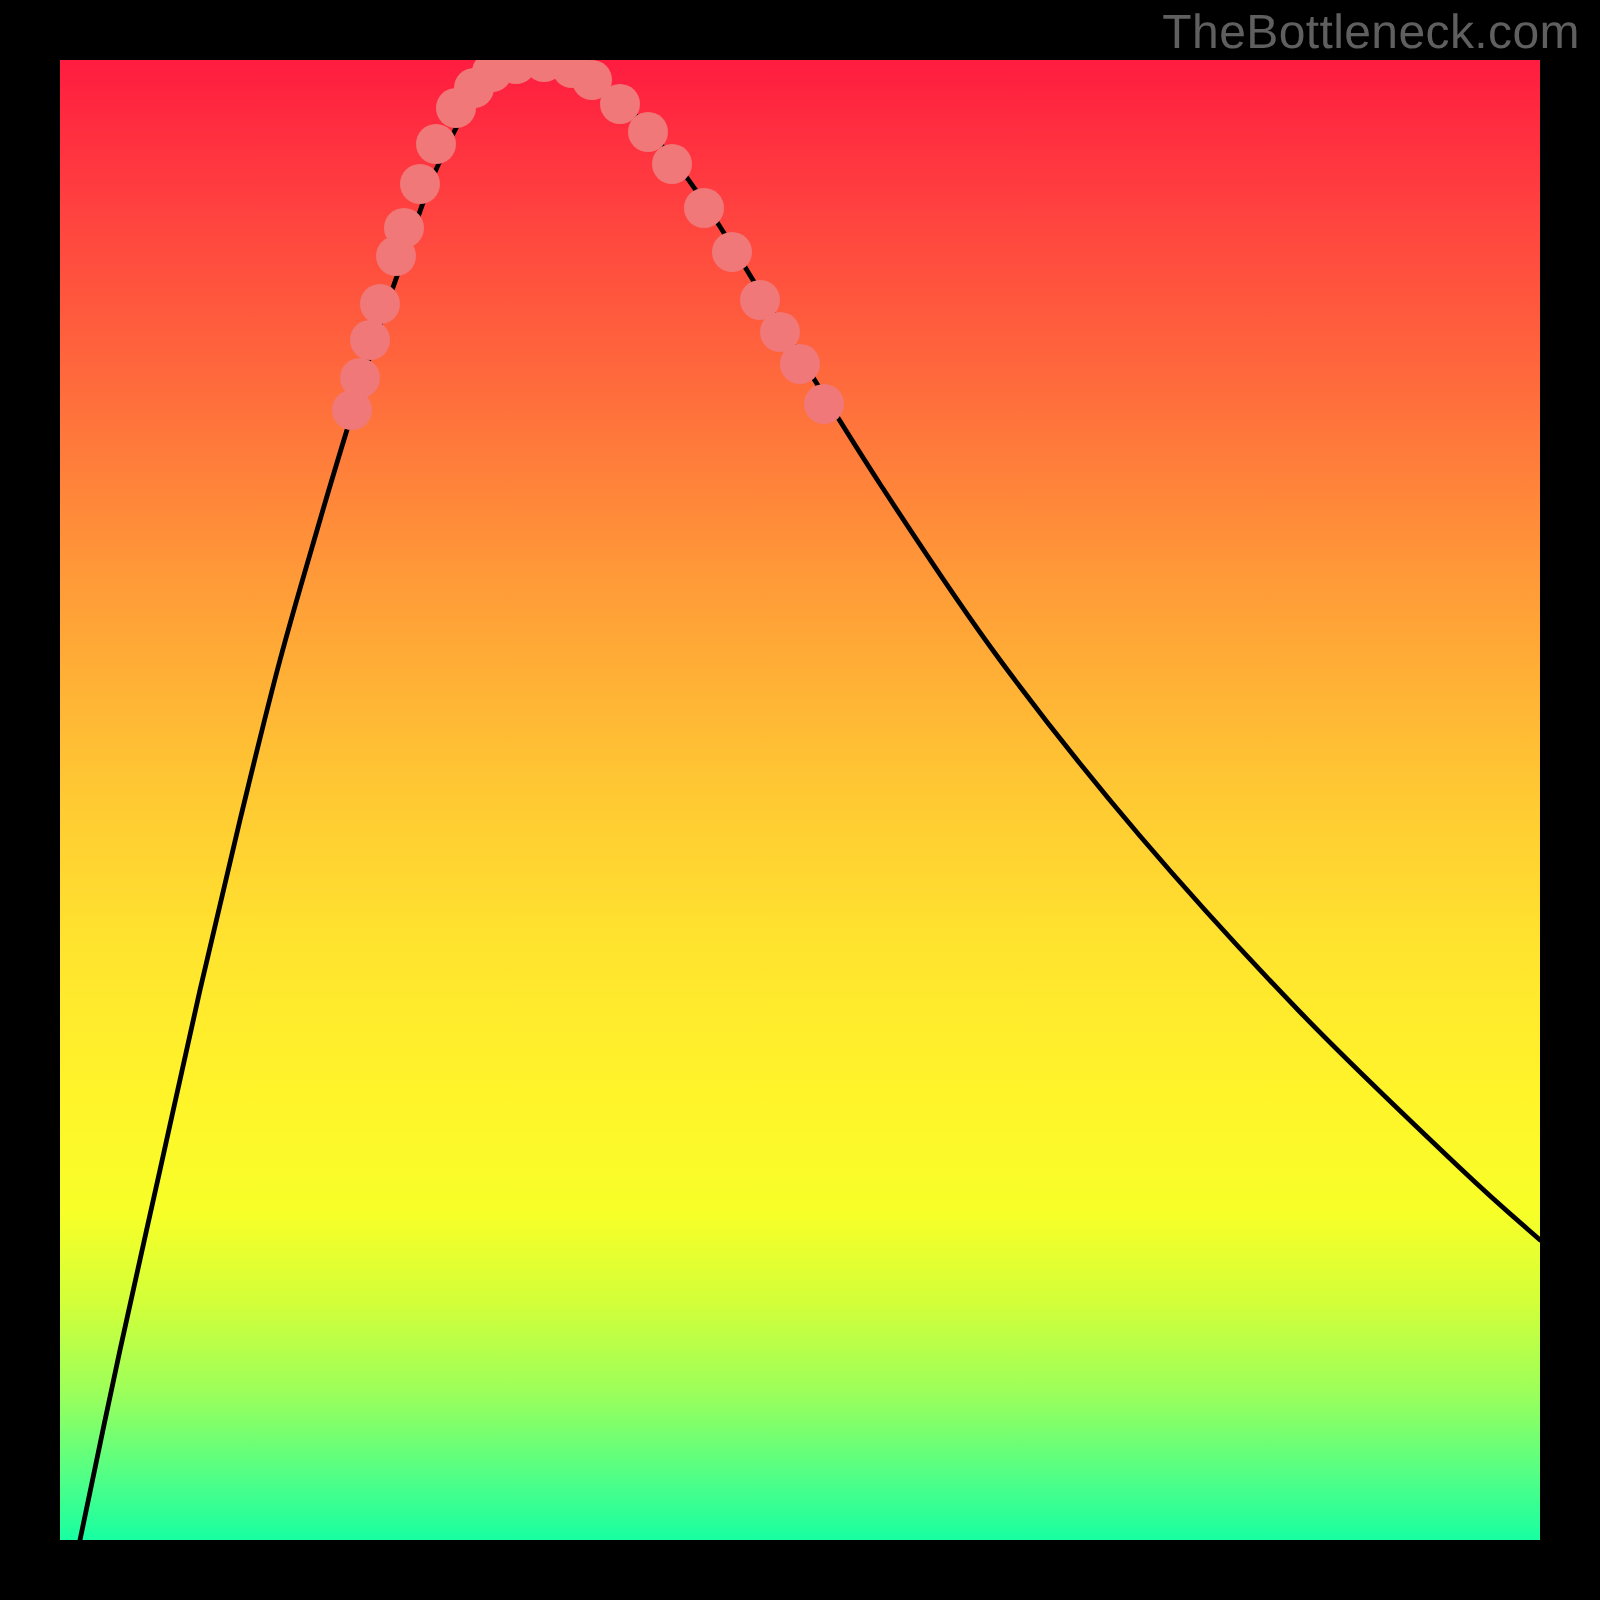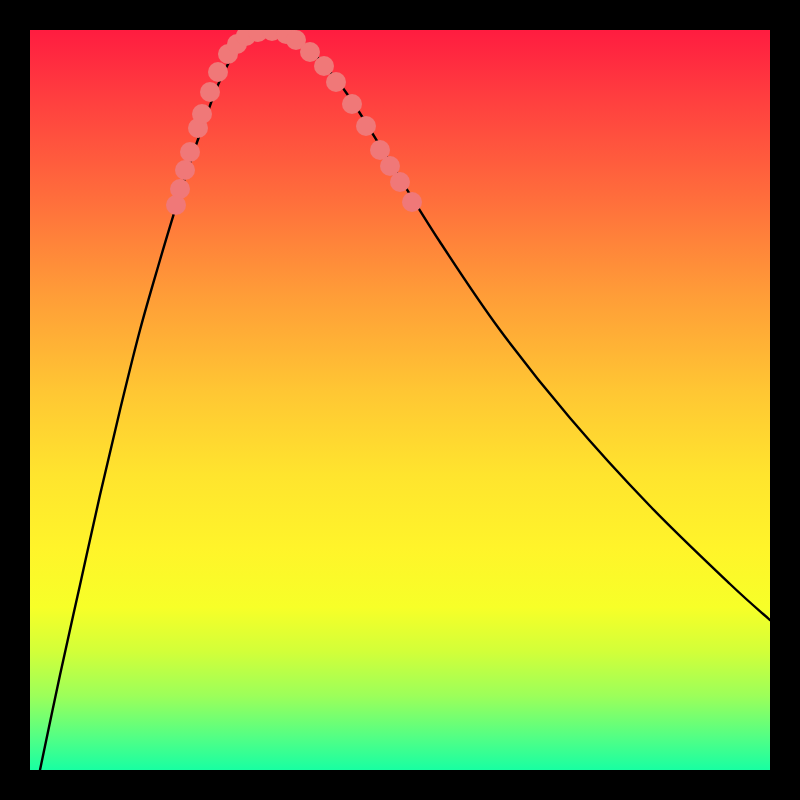--- a/index.html
+++ b/index.html
@@ -55,20 +55,21 @@
     top: 0;
     left: 0;
     width: 740px;
     height: 740px;
   }
 </style>
 </head>
 <body>
 
 <div class="frame">
+  <div class="watermark">TheBottleneck.com</div>
   <div class="plot">
     <svg class="curve" viewBox="0 0 740 740" preserveAspectRatio="none">
       <path id="curve-path" fill="none" stroke="#000" stroke-width="2.4" stroke-linecap="round" stroke-linejoin="round" d="M 10 740 C 13.3 724.2, 23.3 675.8, 30 645 C 36.7 614.2, 43.3 585.0, 50 555 C 56.7 525.0, 63.3 494.2, 70 465 C 76.7 435.8, 83.3 407.5, 90 380 C 96.7 352.5, 103.3 325.0, 110 300 C 116.7 275.0, 124.2 250.0, 130 230 C 135.8 210.0, 140.8 193.7, 145 180 C 149.2 166.3, 151.7 158.3, 155 148 C 158.3 137.7, 161.7 127.7, 165 118 C 168.3 108.3, 171.7 99.3, 175 90 C 178.3 80.7, 181.7 70.3, 185 62 C 188.3 53.7, 191.7 46.7, 195 40 C 198.3 33.3, 201.7 27.0, 205 22 C 208.3 17.0, 211.7 13.2, 215 10 C 218.3 6.8, 221.7 4.5, 225 3 C 228.3 1.5, 230.0 1.0, 235 1 C 240.0 1.0, 249.2 1.2, 255 3 C 260.8 4.8, 264.2 7.5, 270 12 C 275.8 16.5, 281.7 20.7, 290 30 C 298.3 39.3, 308.3 51.0, 320 68 C 331.7 85.0, 345.0 108.0, 360 132 C 375.0 156.0, 391.7 184.0, 410 212 C 428.3 240.0, 448.3 270.7, 470 300 C 491.7 329.3, 515.0 358.7, 540 388 C 565.0 417.3, 593.3 448.3, 620 476 C 646.7 503.7, 680.0 535.0, 700 554 C 720.0 573.0, 733.3 584.0, 740 590"></path>
       <g id="markers">
           <circle cx="146" cy="175" r="10" fill="#f07878" stroke="#c94f4f" stroke-width="0"></circle>
           <circle cx="150" cy="159" r="10" fill="#f07878" stroke="#c94f4f" stroke-width="0"></circle>
           <circle cx="155" cy="140" r="10" fill="#f07878" stroke="#c94f4f" stroke-width="0"></circle>
           <circle cx="160" cy="122" r="10" fill="#f07878" stroke="#c94f4f" stroke-width="0"></circle>
           <circle cx="168" cy="98" r="10" fill="#f07878" stroke="#c94f4f" stroke-width="0"></circle>
           <circle cx="172" cy="84" r="10" fill="#f07878" stroke="#c94f4f" stroke-width="0"></circle>

